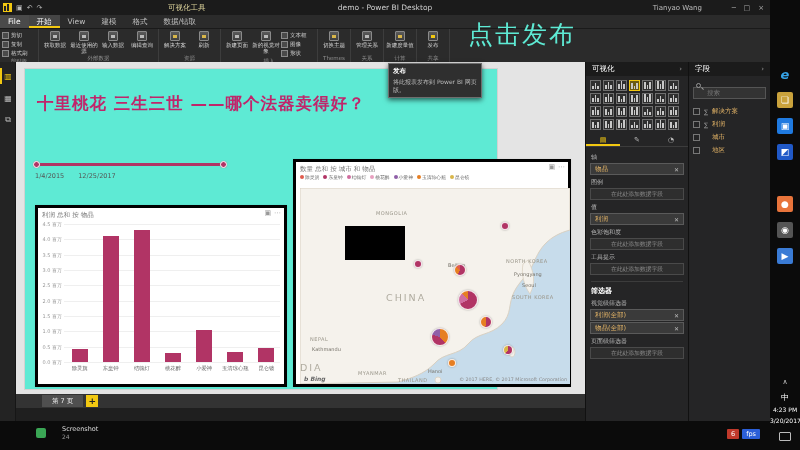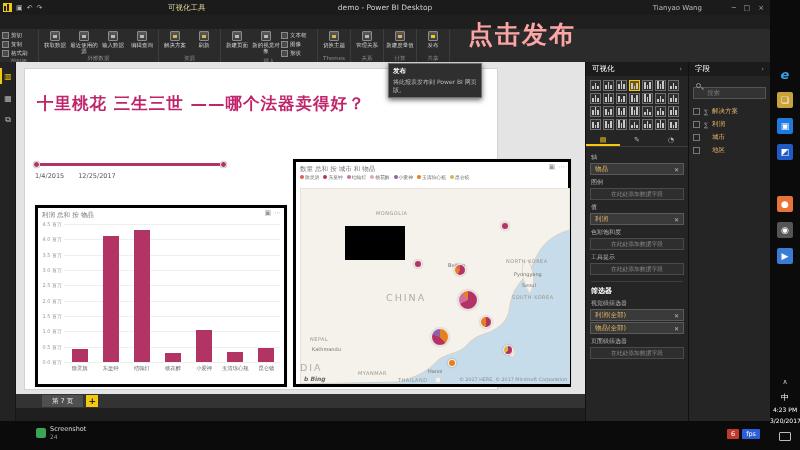--- a/index.html
+++ b/index.html
@@ -38,30 +38,30 @@
 .sic{width:7px;height:7px;border:1px solid #8a8a8a;background:#4a4a4a;flex:none}
 .btx{white-space:normal}
 
 
 #pubtip{position:absolute;left:388px;top:63px;width:94px;background:#2f2f2f;border:1px solid #6e6e6e;padding:3px 4px;z-index:40;box-shadow:0 2px 5px rgba(0,0,0,.6)}
 #pubtip .tt{font-size:6.5px;font-weight:bold;color:#fff;margin-bottom:2px}
 #pubtip .tb{font-size:6px;color:#b8b8b8;line-height:1.35}
 
 
 #annsvg{position:absolute;inset:0;z-index:50;pointer-events:none}
-#anntext{position:absolute;left:468px;top:18px;font-size:25px;font-weight:bold;color:#fca5a5;letter-spacing:2px;z-index:50;pointer-events:none;white-space:nowrap}
+#anntext{position:absolute;left:468px;top:18px;font-size:25px;font-weight:normal;color:#5eead4;letter-spacing:2px;z-index:50;pointer-events:none;white-space:nowrap}
 
 
 #leftnav{position:absolute;left:0;top:62px;width:16px;height:359px;background:#232323;border-right:1px solid #161616}
 .lnicon{width:16px;height:16px;display:flex;align-items:center;justify-content:center;font-size:8px;color:#bdbdbd;margin-top:6px}
 .lnicon.active{color:#f2c811;box-shadow:inset 2px 0 0 #f2c811}
 
 
 #canvas{position:absolute;left:16px;top:62px;width:569px;height:332px;background:#e4e4e4}
-#page{position:absolute;left:8px;top:6px;width:474px;height:322px;background:#ffffff;border:1px solid #d2d2d2}
+#page{position:absolute;left:8px;top:6px;width:474px;height:322px;background:#5eead4;border:1px solid #d2d2d2}
 #reporttitle{position:absolute;left:12px;top:24px;font-size:16.5px;font-weight:bold;color:#c0256b;letter-spacing:1px;white-space:nowrap}
 
 
 #slicer{position:absolute;left:10px;top:72px;width:200px;height:52px}
 #slicer .fld{font-size:7px;color:#777}
 #slicer .track{position:absolute;left:0;top:22px;width:190px;height:3px;background:#b13465;border-radius:2px}
 #slicer .hdl{position:absolute;top:-2px;width:7px;height:7px;border-radius:50%;background:#b13465;border:1px solid #fff;box-shadow:0 0 1px #888}
 #slicer .dates{position:absolute;left:0;top:31px;font-size:6.5px;color:#555;display:flex;gap:14px}
 
 
@@ -119,21 +119,21 @@
 #sglass{position:absolute;left:3px;top:3px;width:5px;height:5px;border:1px solid #999;border-radius:50%}
 #sglass::after{content:"";position:absolute;left:4px;top:4px;width:3px;height:1px;background:#999;transform:rotate(45deg)}
 #fieldlist{padding:2px 4px}
 .frow{display:flex;align-items:center;gap:3px;height:13px}
 .fcheck{width:7px;height:7px;border:1px solid #777;flex:none}
 .fsigma{font-size:6px;color:#9a9a9a;width:6px;text-align:center}
 .fname{font-size:6.5px;color:#e5b567;white-space:nowrap}
 
 
 #osbottom{position:absolute;left:0;top:421px;width:770px;height:29px;background:#0b0b0b}
-#recchip{position:absolute;left:36px;top:4px;display:flex;align-items:center;gap:4px}
+#recchip{position:absolute;left:36px;top:4px;display:flex;align-items:center;gap:16px}
 #recicon{width:10px;height:10px;background:#3aa655;border-radius:2px}
 #recchip .rc1{font-size:6.5px;color:#ddd}
 #recchip .rc2{font-size:6px;color:#999}
 #fpschips{position:absolute;right:10px;top:8px;display:flex;gap:3px}
 .chip{padding:1px 4px;font-size:6.5px;color:#fff;border-radius:1px}
 #ostaskbar{position:absolute;left:770px;top:0;width:30px;height:450px;background:#0b0b0b}
 .tbicon{position:absolute;left:7px;width:16px;height:16px;border-radius:2px;display:flex;align-items:center;justify-content:center;font-size:9px;color:#fff}
 #tb-chev{position:absolute;left:0;width:30px;top:378px;text-align:center;color:#ccc;font-size:7px}
 #tb-ime{position:absolute;left:0;width:30px;top:392px;text-align:center;color:#fff;font-size:8px}
 #tb-time{position:absolute;left:0;width:30px;top:406px;text-align:center;color:#fff;font-size:6px}
@@ -151,20 +151,28 @@
     <span class="qat">↶</span>
     <span class="qat">↷</span>
     <span id="ctxlabel">可视化工具</span>
     <span id="wintitle">demo - Power BI Desktop</span>
     <span id="username">Tianyao Wang</span>
     <span class="winctl" style="right:34px">─</span>
     <span class="winctl" style="right:20px">□</span>
     <span class="winctl" style="right:6px">×</span>
   </div>
 
+  <div id="tabsrow">
+      <div class="rtab file">File</div>
+      <div class="rtab active">开始</div>
+      <div class="rtab">View</div>
+      <div class="rtab">建模</div>
+      <div class="rtab">格式</div>
+      <div class="rtab">数据/钻取</div>
+    </div>
 
   <div id="ribbongroups">
       <div class="rgroup">
         <div class="rbtns stack">
           <div class="sbtn">
             <span class="sic"></span>
             <span>剪切</span>
           </div>
           <div class="sbtn">
             <span class="sic"></span>

